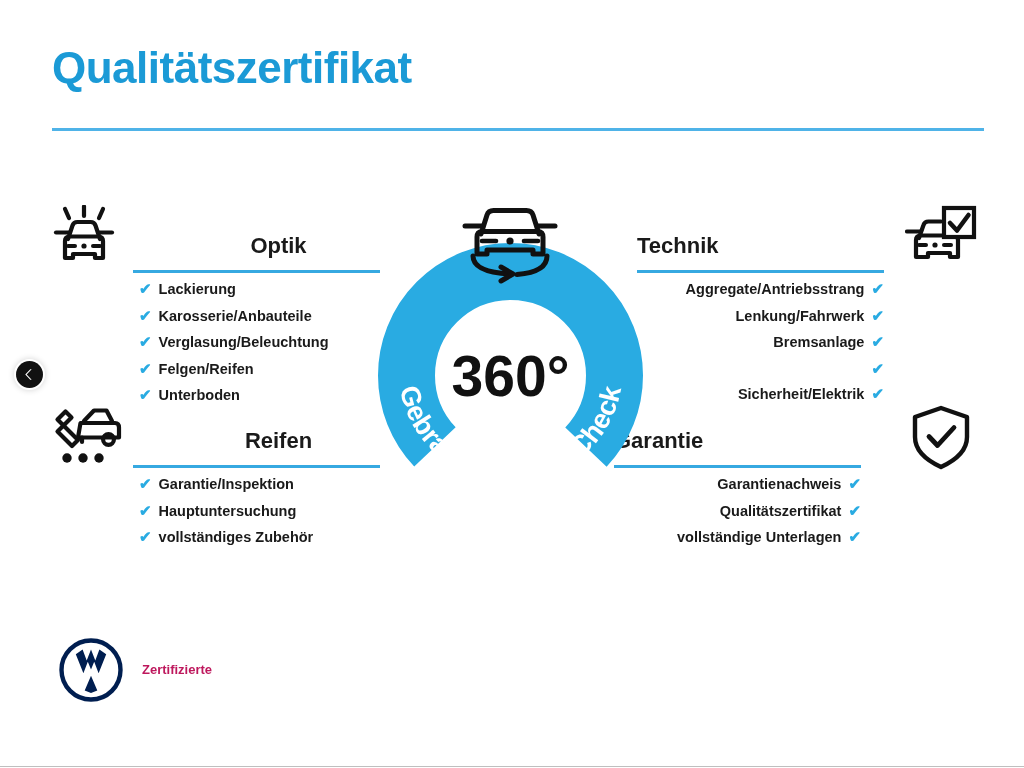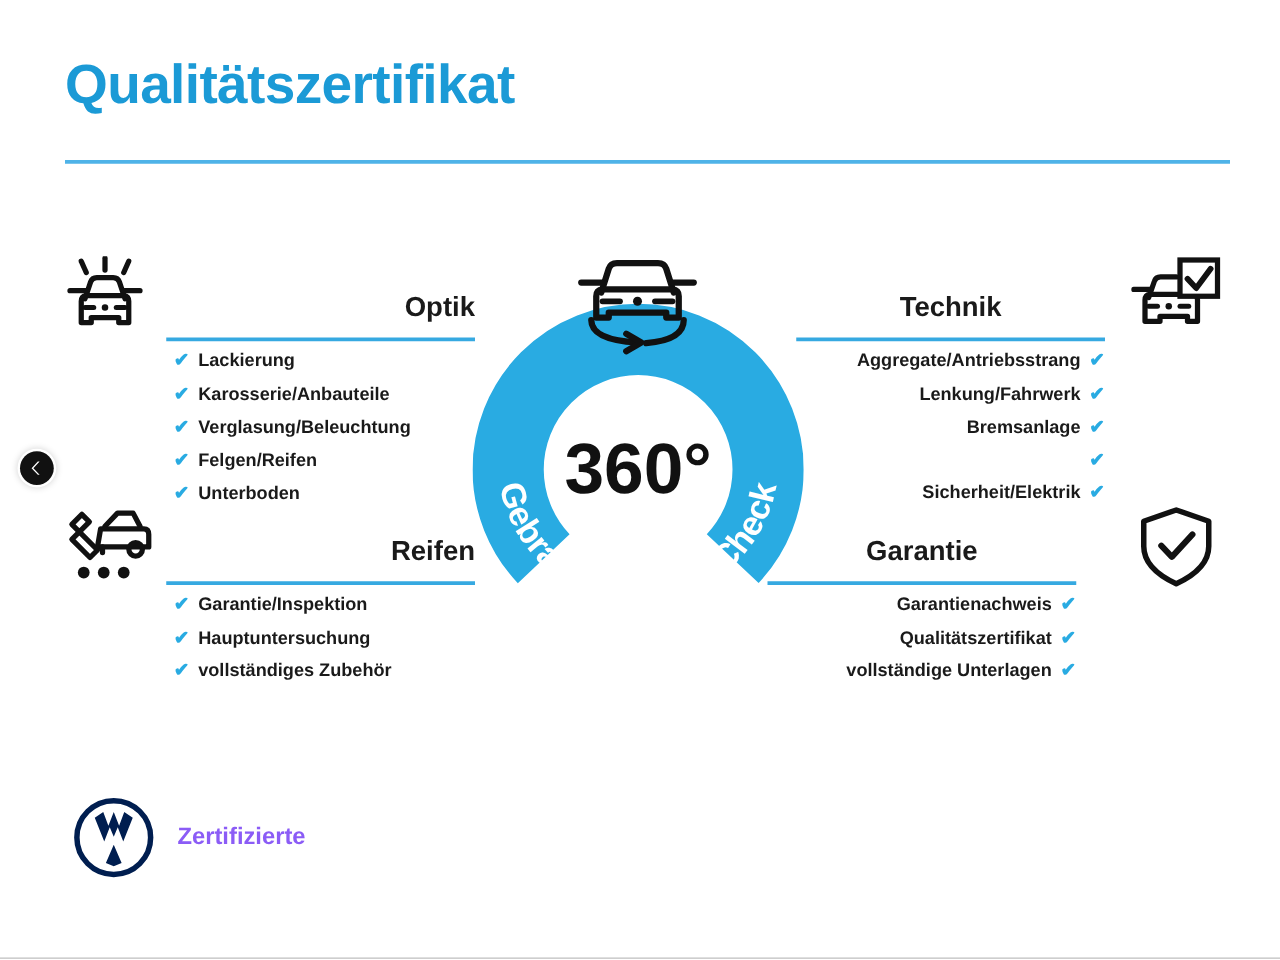--- a/index.html
+++ b/index.html
@@ -76,22 +76,22 @@
     white-space: nowrap;
   }
   .section-rule {
     position: absolute;
     left: 0;
     right: 0;
     bottom: 3px;
     height: 3px;
     background: #36a9e1;
   }
-  .section.left .section-title { text-align: right; margin-left: 44px; }
-  .section.right .section-title { text-align: center; }
+  .section.left .section-title { text-align: center; margin-left: 44px; }
+  .section.right .section-title { text-align: left; }
 
   .check-list {
     list-style: none;
     margin: 0;
     padding: 0;
   }
   .check-list li {
     display: flex;
     align-items: baseline;
     gap: 7px;
@@ -140,24 +140,24 @@
     position: absolute;
     left: 58px;
     top: 637px;
     display: flex;
     align-items: center;
     gap: 18px;
   }
   .vw-mark { width: 66px; height: 66px; }
   .vw-mark svg { display: block; width: 100%; height: 100%; }
   .vw-text {
-    font-size: 19px;
+    font-size: 13px;
     font-weight: 700;
     line-height: 24px;
-    color: #8b5cf6;
+    color: #be185d;
     white-space: nowrap;
   }
 
   .bottom-rule {
     position: absolute;
     left: 0;
     bottom: 1px;
     width: 1024px;
     height: 1px;
     background: #bfbfbf;

